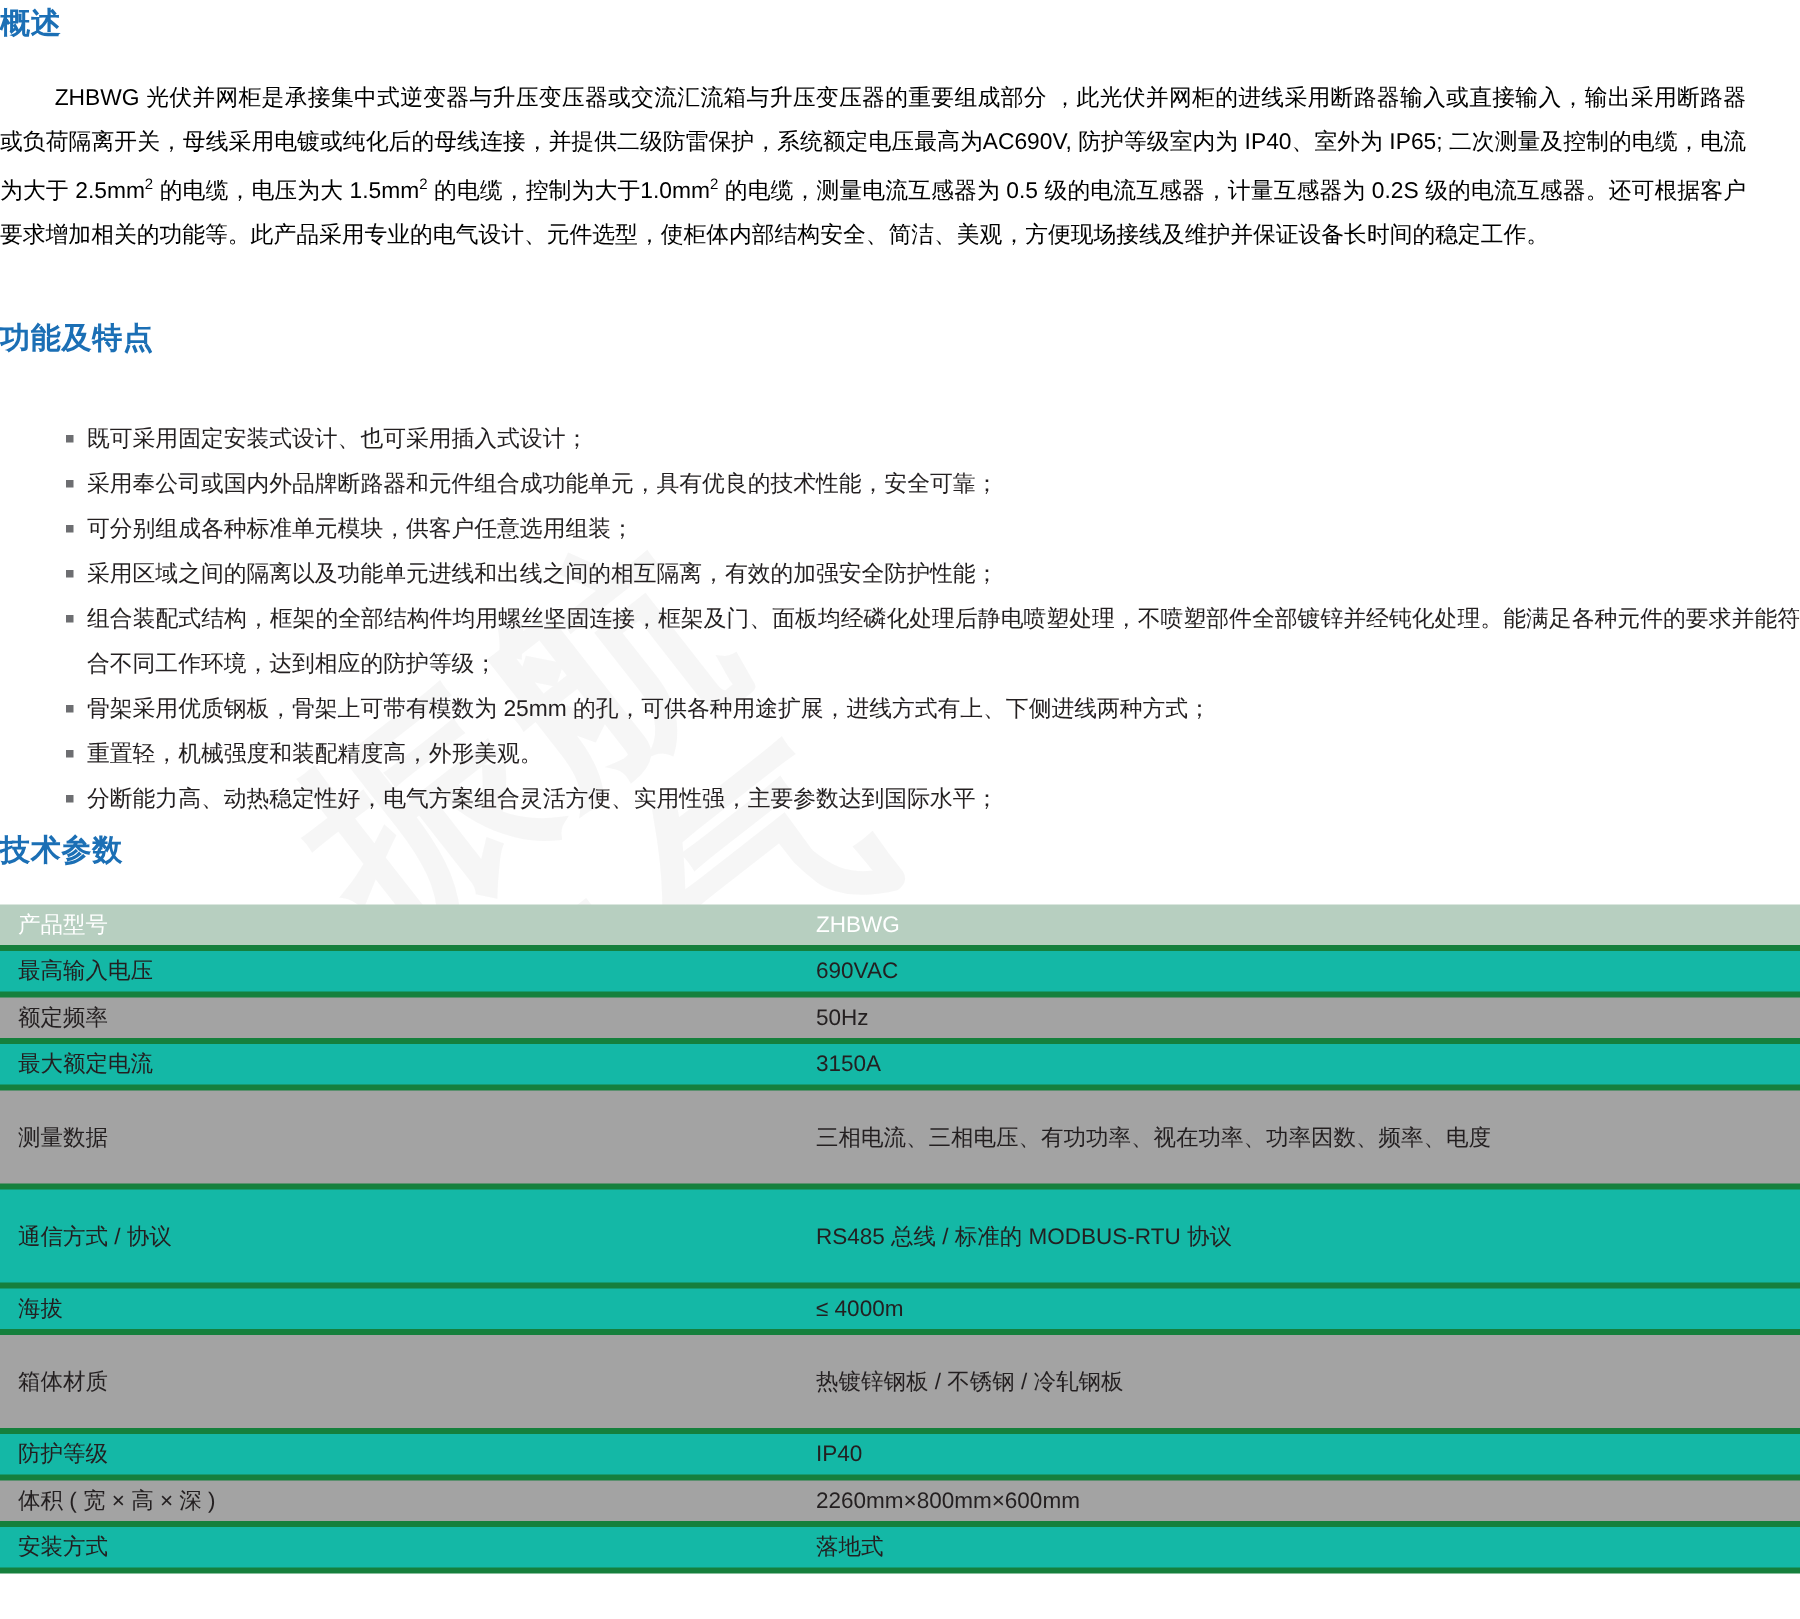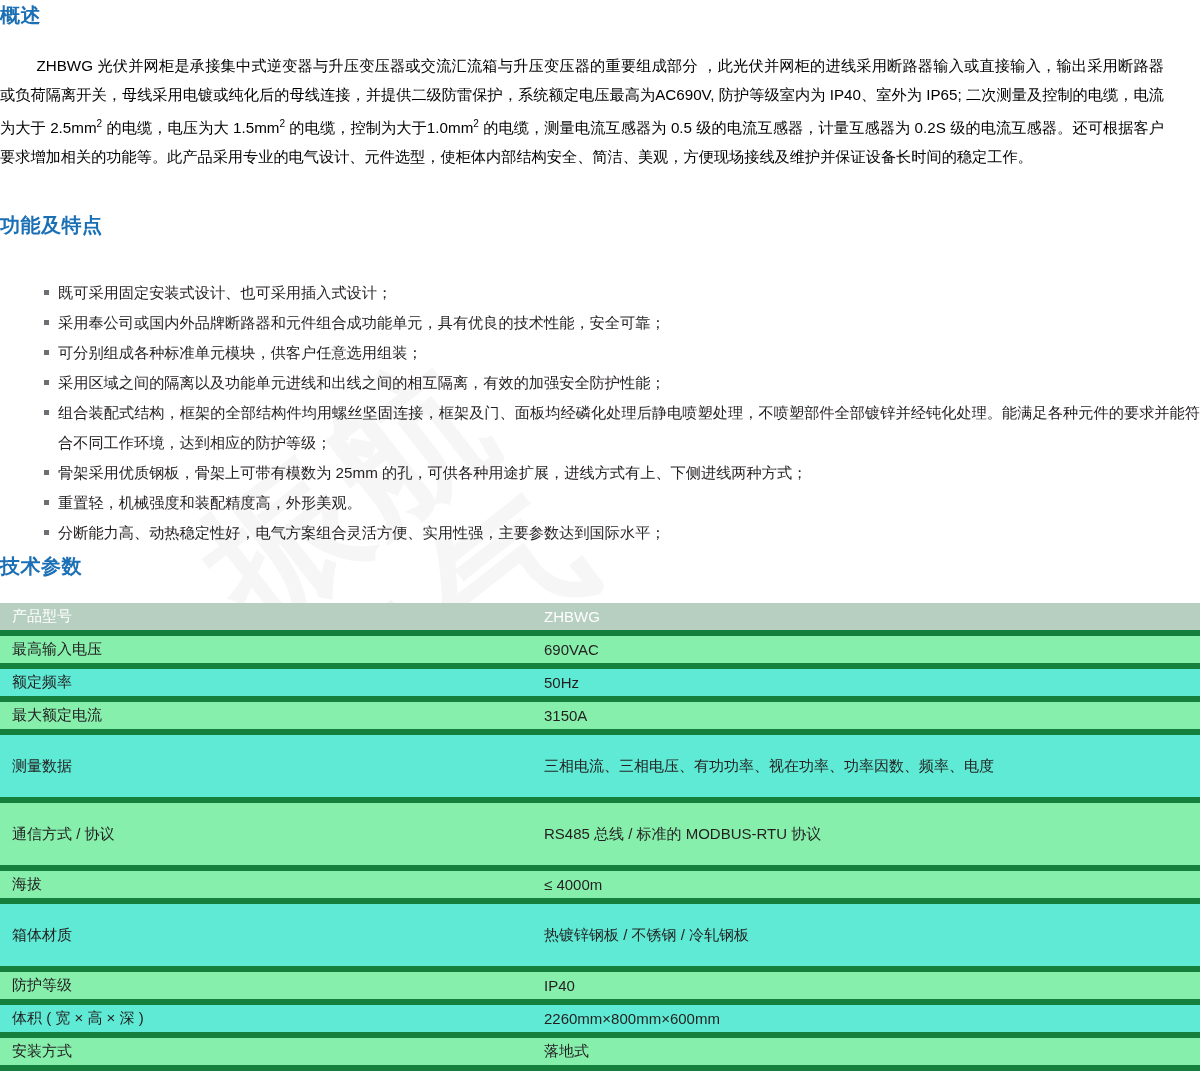--- a/index.html
+++ b/index.html
@@ -105,32 +105,32 @@
   table.specs {
     position: absolute;
     left: 0px;
     top: 603px;
     width: 1200px;
     border-collapse: collapse;
     font-size: 15px;
     color: #231f20;
   }
   table.specs td {
-    border-bottom: 6px solid #15803d;
+    border-bottom: 4px solid #15803d;
     padding: 0 12px;
     vertical-align: middle;
   }
   table.specs tr.head td {
     background: #b7cfc0;
     color: #ffffff;
     height: 27px;
     font-size: 15px;
   }
-  table.specs tr.odd td { background: #86efac; }
-  table.specs tr.even td { background: #5eead4; }
+  table.specs tr.odd td { background: #14b8a6; }
+  table.specs tr.even td { background: #a3a3a3; }
   table.specs td.label {
     width: 508px;
     text-align: left;
   }
   table.specs td.value {
   }
   table.specs tr.r-short td { height: 27px; }
   table.specs tr.r-tall td { height: 62px; padding-left: 12px; }
 </style>
 </head>

